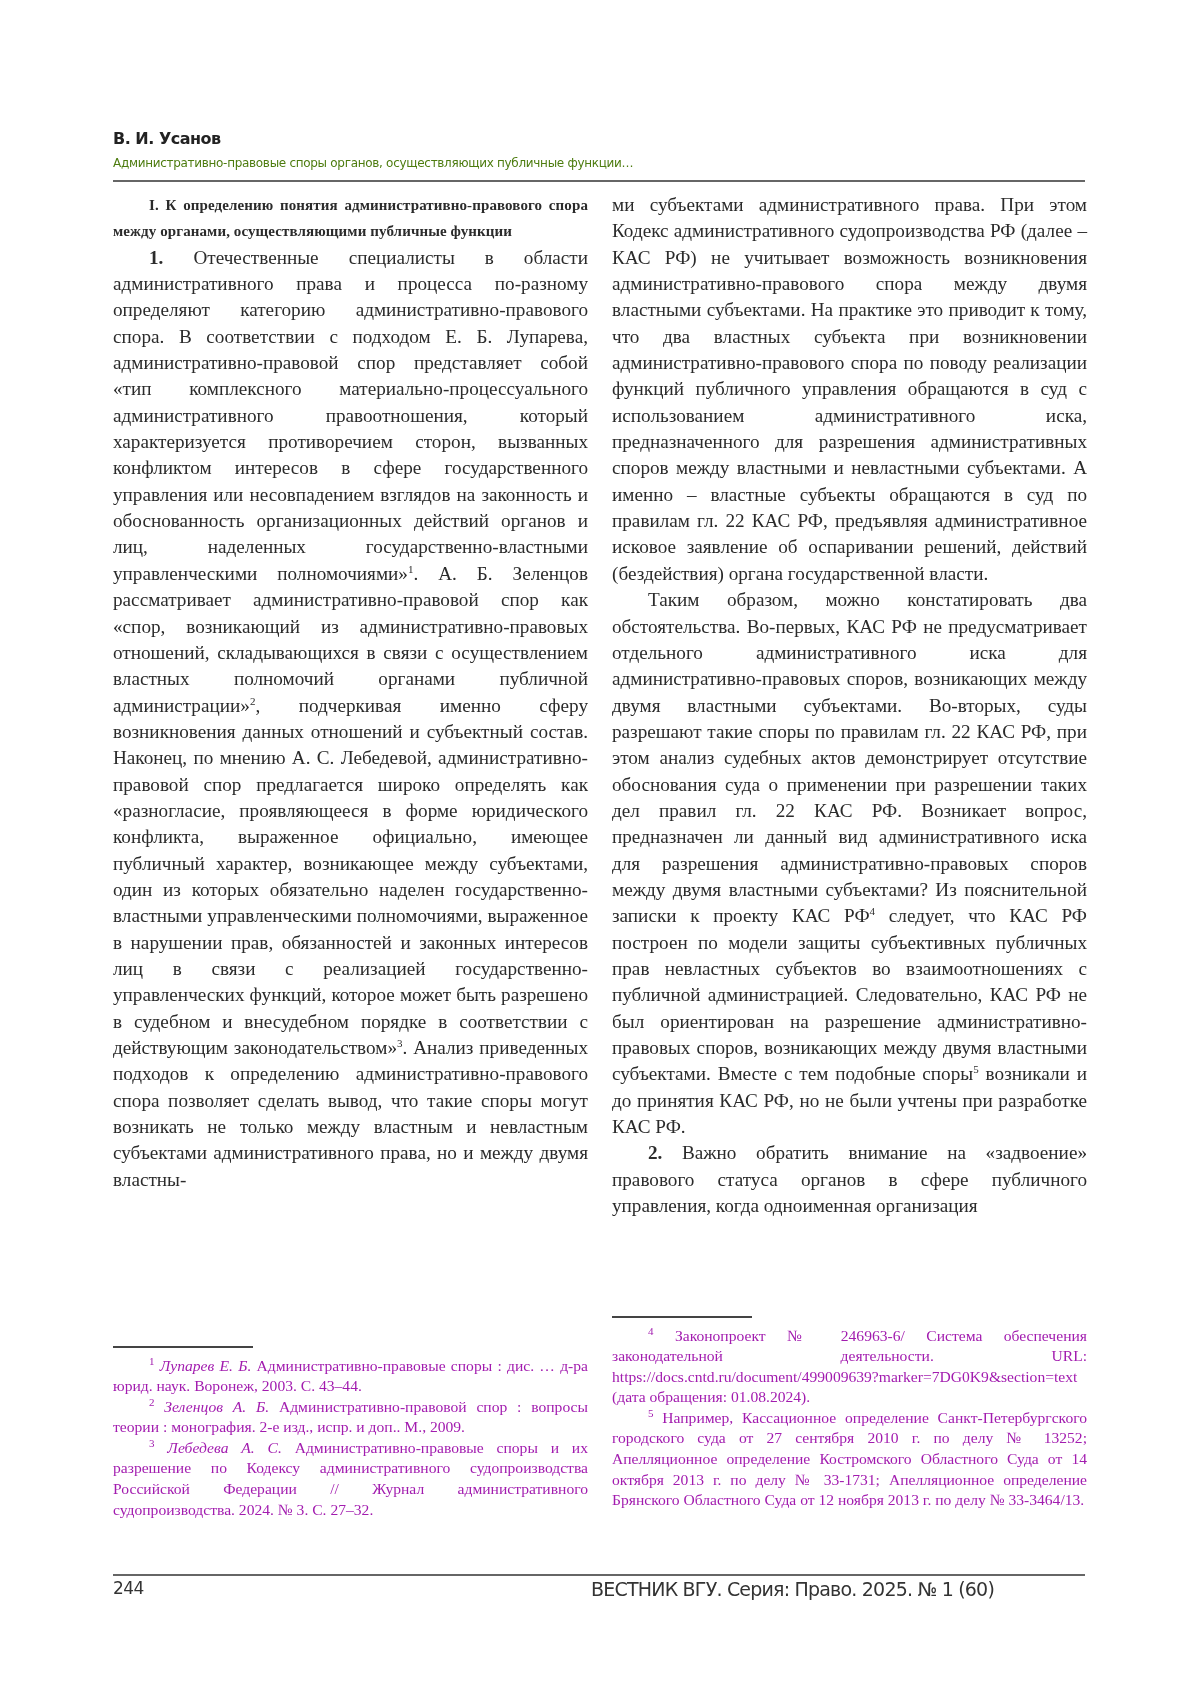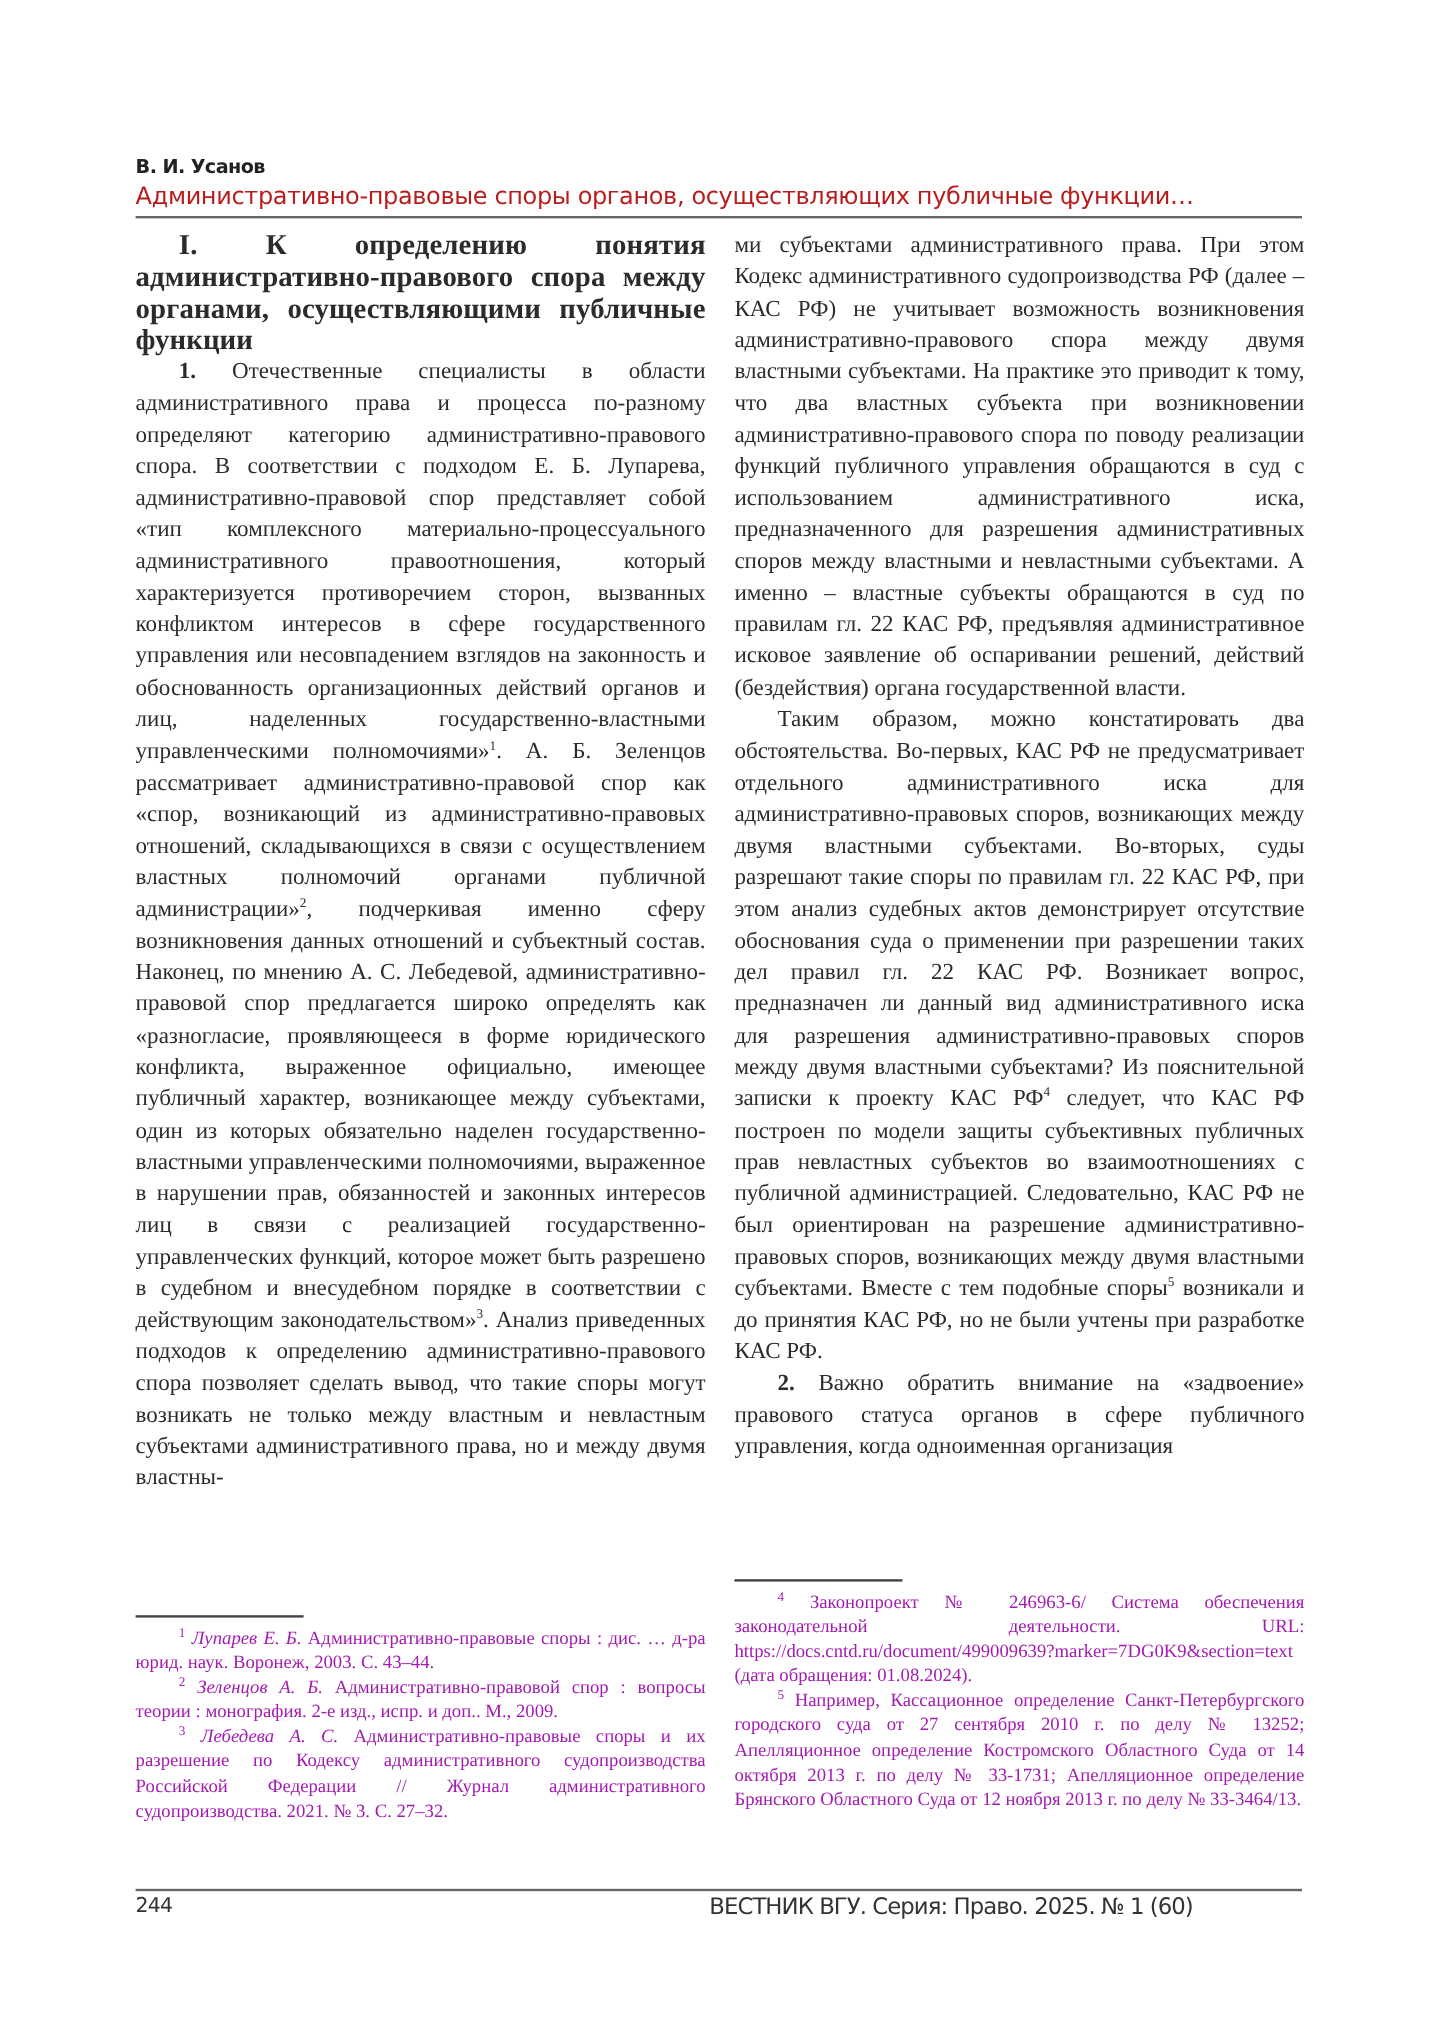--- a/index.html
+++ b/index.html
@@ -1,27 +1,27 @@
 <!DOCTYPE html>
 <html><head>
 <meta charset="utf-8">
 <style>
   html, body { margin:0; padding:0; background:#ffffff; }
   body { width:1200px; height:1697px; position:relative; overflow:hidden; color:#2b2b2b; }
   .page { position:absolute; left:0; top:0; width:1109px; height:1697px; }
   .running-head { position:absolute; left:113px; top:128px; width:972px; }
   .author { font-family:"DejaVu Sans", sans-serif; font-weight:bold; font-size:16px; letter-spacing:-0.5px; color:#222; line-height:22px; }
-  .short-title { font-family:"DejaVu Sans", sans-serif; font-size:20px; color:#b91c1c; line-height:26px; letter-spacing:-0.3px; }
+  .short-title { font-family:"DejaVu Sans", sans-serif; font-size:12px; color:#4d7c0f; line-height:26px; letter-spacing:-0.3px; }
   .head-rule { position:absolute; left:113px; top:180px; width:972px; height:2px; background:#666; }
   .col { position:absolute; top:192px; width:475px; font-family:"Liberation Serif", "DejaVu Serif", serif; font-size:19.2px; line-height:26.35px; color:#2b2b2b; text-align:justify; hyphens:manual; }
   .col-left { left:113px; }
   .col-right { left:612px; }
   .col p { margin:0; text-indent:36px; }
   .col p.noindent { text-indent:0; }
-  .section-heading { font-weight:bold; margin:0; text-indent:36px; font-size:24px; line-height:26.35px; letter-spacing:0.1px; }
+  .section-heading { font-weight:bold; margin:0; text-indent:36px; font-size:15px; line-height:26.35px; letter-spacing:0.1px; }
   .num { font-weight:bold; }
   sup { font-size:11px; line-height:0; vertical-align:super; }
   .fn-area { position:absolute; width:475px; font-family:"Liberation Serif", "DejaVu Serif", serif; font-size:15.6px; line-height:20.6px; color:#a21caf; text-align:justify; }
   .fn-left { left:113px; top:1346px; }
   .fn-right { left:612px; top:1316px; }
   .fn-rule { width:140px; height:1.5px; background:#444; margin-bottom:8px; }
   .fn { margin:0; text-indent:36px; }
   .fn em { font-style:italic; }
   .foot-rule { position:absolute; left:113px; top:1574px; width:972px; height:2px; background:#666; }
   .page-num { position:absolute; left:113px; top:1578px; font-family:"DejaVu Sans", sans-serif; font-size:17px; color:#333; letter-spacing:-0.6px; }
@@ -46,21 +46,21 @@
   <div class="col col-right">
     <p class="noindent">ми субъектами административного права. При этом Кодекс административного судопроизводства РФ (далее – КАС РФ) не учитывает возможность возникновения административно-правового спора между двумя властными субъектами. На практике это приводит к тому, что два властных субъекта при возникновении административно-правового спора по поводу реализации функций публичного управления обращаются в суд с использованием административного иска, предназначенного для разрешения административных споров между властными и невластными субъектами. А именно – властные субъекты обращаются в суд по правилам гл. 22 КАС РФ, предъявляя административное исковое заявление об оспаривании решений, действий (бездействия) органа государственной власти.</p>
     <p><span>Таким образом, можно констатировать два обстоятельства. Во-первых, КАС РФ не предусматривает отдельного административного иска для административно-правовых споров, возникающих между двумя властными субъектами. Во-вторых, суды разрешают такие споры по правилам гл. 22 КАС РФ, при этом анализ судебных актов демонстрирует отсутствие обоснования суда о применении при разрешении таких дел правил гл. 22 КАС РФ. Возникает вопрос, предназначен ли данный вид административного иска для разрешения административно-правовых споров между двумя властными субъектами? Из пояснительной записки к проекту КАС РФ</span><sup>4</sup><span> следует, что КАС РФ построен по модели защиты субъективных публичных прав невластных субъектов во взаимоотношениях с публичной администрацией. Следовательно, КАС РФ не был ориентирован на разрешение административно-правовых споров, возникающих между двумя властными субъектами. Вместе с тем подобные споры</span><sup>5</sup><span> возникали и до принятия КАС РФ, но не были учтены при разработке КАС РФ.</span></p>
     <p><span class="num">2.</span><span> Важно обратить внимание на «задвоение» правового статуса органов в сфере публичного управления, когда одноименная организация</span></p>
   </div>
 
   <div class="fn-area fn-left">
     <div class="fn-rule"></div>
     <p class="fn"><sup>1</sup> <em>Лупарев Е. Б.</em><span> Административно-правовые споры : дис. … д-ра юрид. наук. Воронеж, 2003. С. 43–44.</span></p>
     <p class="fn"><sup>2</sup> <em>Зеленцов А. Б.</em><span> Административно-правовой спор : вопросы теории : монография. 2-е изд., испр. и доп.. М., 2009.</span></p>
-    <p class="fn"><sup>3</sup> <em>Лебедева А. С.</em><span> Административно-правовые споры и их разрешение по Кодексу административного судопроизводства Российской Федерации // Журнал административного судопроизводства. 2021. № 3. С. 27–32.</span></p>
+    <p class="fn"><sup>3</sup> <em>Лебедева А. С.</em><span> Административно-правовые споры и их разрешение по Кодексу административного судопроизводства Российской Федерации // Журнал административного судопроизводства. 2024. № 3. С. 27–32.</span></p>
   </div>
 
   <div class="fn-area fn-right">
     <div class="fn-rule"></div>
     <p class="fn"><sup>4</sup><span> Законопроект № 246963-6/ Система обеспечения законодательной деятельности. URL: https://docs.cntd.ru/document/499009639?marker=7DG0K9&amp;section=text (дата обращения: 01.08.2024).</span></p>
     <p class="fn"><sup>5</sup><span> Например, Кассационное определение Санкт-Петербургского городского суда от 27 сентября 2010 г. по делу № 13252; Апелляционное определение Костромского Областного Суда от 14 октября 2013 г. по делу № 33-1731; Апелляционное определение Брянского Областного Суда от 12 ноября 2013 г. по делу № 33-3464/13.</span></p>
   </div>
 
   <div class="foot-rule"></div>
   <div class="page-num">244</div>

